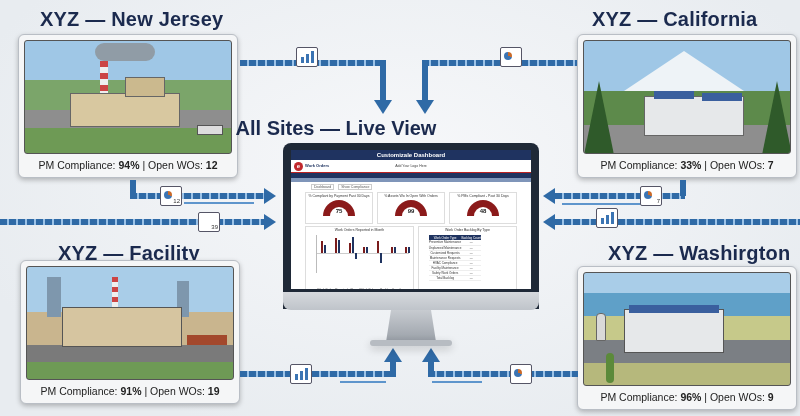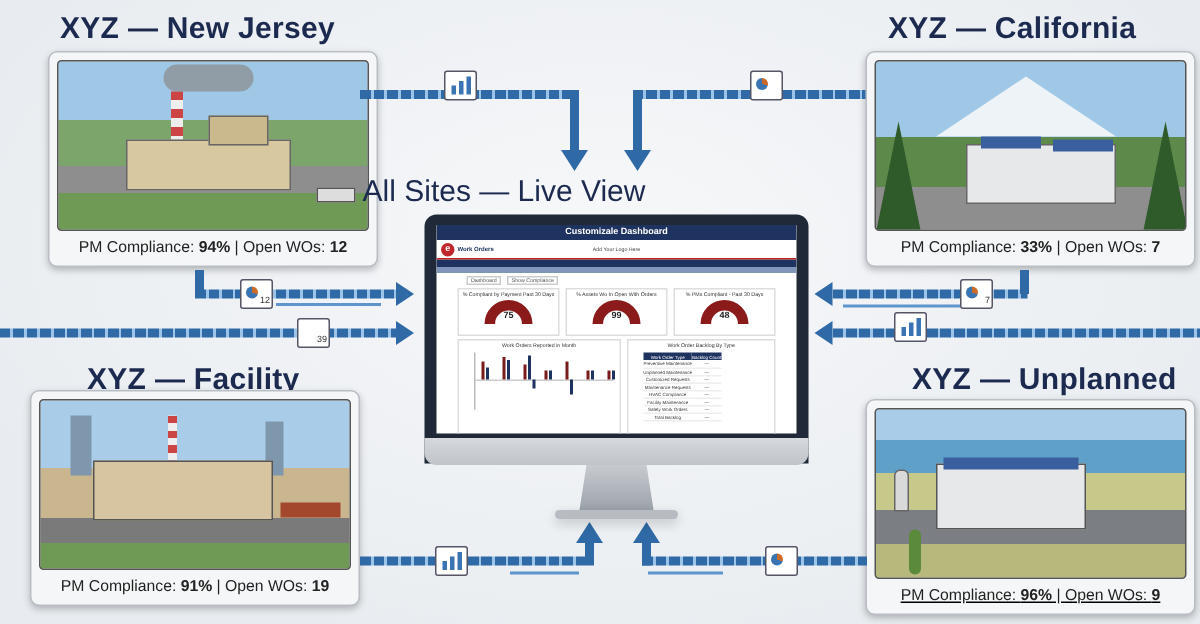--- a/index.html
+++ b/index.html
@@ -14,21 +14,21 @@
   .pipe.dots { background: repeating-linear-gradient(90deg, #2f6aa6 0 7px, #9cc3e8 7px 9px); }
   .vpipe { position: absolute; background: #2f6aa6; width: 6px; }
   .arrowhead-r { position: absolute; width: 0; height: 0; border-top: 8px solid transparent; border-bottom: 8px solid transparent; border-left: 12px solid #2f6aa6; }
   .arrowhead-l { position: absolute; width: 0; height: 0; border-top: 8px solid transparent; border-bottom: 8px solid transparent; border-right: 12px solid #2f6aa6; }
   .arrowhead-d { position: absolute; width: 0; height: 0; border-left: 9px solid transparent; border-right: 9px solid transparent; border-top: 14px solid #2f6aa6; }
   .arrowhead-u { position: absolute; width: 0; height: 0; border-left: 9px solid transparent; border-right: 9px solid transparent; border-bottom: 14px solid #2f6aa6; }
   .thin { position: absolute; height: 2px; background: #5e95cc; }
   .mini-icon { position: absolute; width: 22px; height: 20px; background: #fff; border: 1px solid #556; border-radius: 2px; font-size: 6px; color: #333; display:flex; align-items:flex-end; justify-content:flex-end; padding:1px; }
   .mini-icon .bar { position:absolute; bottom:3px; width:3px; background:#3b74b3; }
   .mini-icon .pie { position:absolute; left:3px; top:4px; width:8px; height:8px; border-radius:50%; background: conic-gradient(#c96a2a 0 30%, #3b74b3 30% 100%); }
-  .main-title { position: absolute; left: 0; width: 672px; top: 117px; text-align: center; font-size: 20px; font-weight: 400; color: #1b2a4e; }
+  .main-title { position: absolute; left: 0; width: 672px; top: 117px; text-align: center; font-size: 20px; font-weight: 700; color: #1b2a4e; }
   .monitor { position: absolute; left: 283px; top: 143px; width: 256px; height: 166px; background: #1f2937; border-radius: 8px 8px 0 0; padding: 7px 8px 20px 8px; }
   .monitor-chin { position: absolute; left: 283px; top: 292px; width: 256px; height: 18px; background: linear-gradient(#d6d9dd,#bfc4ca); border-radius: 0 0 8px 8px; }
   .stand { position: absolute; left: 386px; top: 310px; width: 50px; height: 32px; background: linear-gradient(#c7cbd0,#9aa0a8); clip-path: polygon(10% 0, 90% 0, 100% 100%, 0 100%); }
   .stand-base { position: absolute; left: 370px; top: 340px; width: 82px; height: 6px; background: #b7bcc2; border-radius: 3px; box-shadow: 0 3px 8px rgba(0,0,0,0.2); }
   .screen { width: 100%; height: 100%; background: #fff; overflow: hidden; position: relative; }
   .dash-head { background: #1f3360; color: #fff; font-size: 6px; font-weight: 700; text-align: center; height: 10px; line-height: 10px; }
   .dash-logo-row { height: 13px; border-bottom: 1px solid #b22; display:flex; align-items:center; padding: 0 3px; position:relative; }
   .logo-e { width: 9px; height: 9px; border-radius:50%; background:#c0282d; color:#fff; font-size:6px; font-weight:700; text-align:center; line-height:9px; }
   .logo-text { font-size: 4px; color:#1f3360; margin-left:2px; line-height:4px; font-weight:700; }
   .logo-here { position:absolute; left:50%; transform:translateX(-50%); font-size:3.5px; color:#444; text-align:center; line-height:4px; }
@@ -56,23 +56,23 @@
   table.bt td { border-bottom:1px solid #eee; height:5px; text-align:center; color:#333; }
 </style>
 </head>
 <body>
 
 <div class="bg"></div>
 
 <div class="site-title" style="left:40px; top:8px;">XYZ — New Jersey</div>
 <div class="site-title" style="left:592px; top:8px;">XYZ — California</div>
 <div class="site-title" style="left:58px; top:242px;">XYZ — Facility</div>
-<div class="site-title" style="left:608px; top:242px;">XYZ — Unplanned</div>
-
-<div class="card" style="left:32px; top:34px;">
+<div class="site-title" style="left:608px; top:242px;">XYZ — Washirgton</div>
+
+<div class="card" style="left:18px; top:34px;">
   <div class="scene" style="background: linear-gradient(#9fc7e6 0 35%, #7ba56a 35% 62%, #8e8e8e 62% 78%, #6e9a55 78%);">
     <div style="position:absolute;left:75px;top:20px;width:8px;height:40px;background:repeating-linear-gradient(#c44 0 6px,#eee 6px 12px);"></div>
     <div style="position:absolute;left:45px;top:52px;width:110px;height:34px;background:#d8c8a0;border:1px solid #666;"></div>
     <div style="position:absolute;left:100px;top:36px;width:40px;height:20px;background:#cbb98e;border:1px solid #666;"></div>
     <div style="position:absolute;left:70px;top:2px;width:60px;height:18px;border-radius:10px;background:#8a8a8a;opacity:0.7;"></div>
     <div style="position:absolute;left:172px;top:84px;width:26px;height:10px;background:#ddd;border:1px solid #555;"></div>
   </div>
   <div class="metrics">
     <span>PM Compliance: </span><b>94%</b><span> | </span><span>Open WOs: </span><b>12</b>
   </div>
@@ -98,21 +98,21 @@
     <div style="position:absolute;left:150px;top:14px;width:12px;height:36px;background:#7e97ad;"></div>
     <div style="position:absolute;left:85px;top:10px;width:6px;height:30px;background:repeating-linear-gradient(#c44 0 5px,#eee 5px 10px);"></div>
     <div style="position:absolute;left:35px;top:40px;width:120px;height:40px;background:#d6c5a0;border:1px solid #555;"></div>
     <div style="position:absolute;left:160px;top:68px;width:40px;height:10px;background:#a3482c;"></div>
   </div>
   <div class="metrics">
     <span>PM Compliance: </span><b>91%</b><span> | </span><span>Open WOs: </span><b>19</b>
   </div>
 </div>
 
-<div class="card" style="left:577px; top:266px;text-decoration:underline;">
+<div class="card" style="left:577px; top:266px;">
   <div class="scene" style="background: linear-gradient(#a9cde8 0 18%, #5fa0c8 18% 38%, #c6c98a 38% 60%, #7b7f84 60% 80%, #b6b87c 80%);">
     <div style="position:absolute;left:40px;top:36px;width:100px;height:44px;background:#e6e8ea;border:1px solid #555;"></div>
     <div style="position:absolute;left:45px;top:32px;width:90px;height:8px;background:#3a5f9e;"></div>
     <div style="position:absolute;left:12px;top:40px;width:10px;height:28px;background:#d9d9d9;border:1px solid #666;border-radius:4px 4px 0 0;"></div>
     <div style="position:absolute;left:22px;top:80px;width:8px;height:30px;background:#5b8a3a;border-radius:4px;"></div>
   </div>
   <div class="metrics">
     <span>PM Compliance: </span><b>96%</b><span> | </span><span>Open WOs: </span><b>9</b>
   </div>
 </div>

